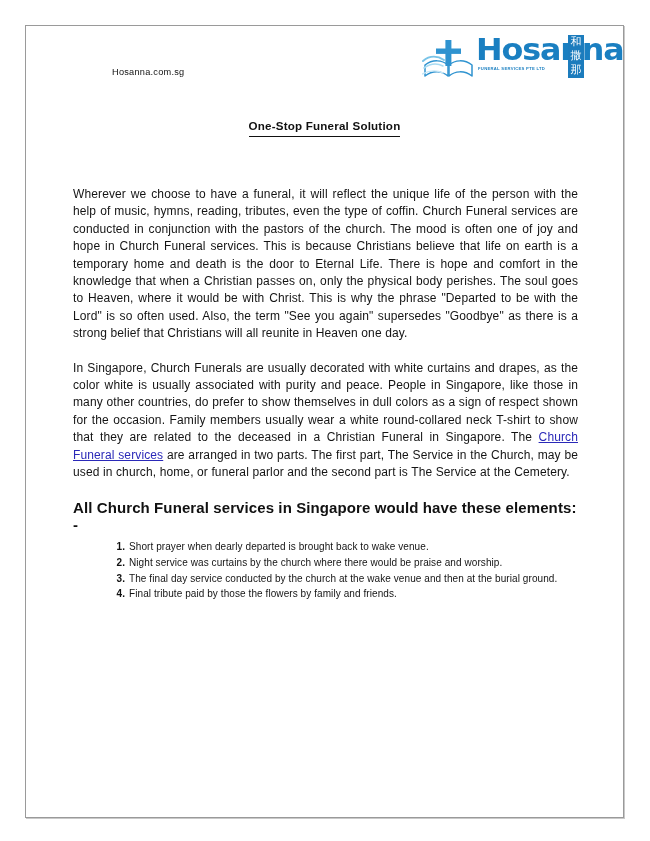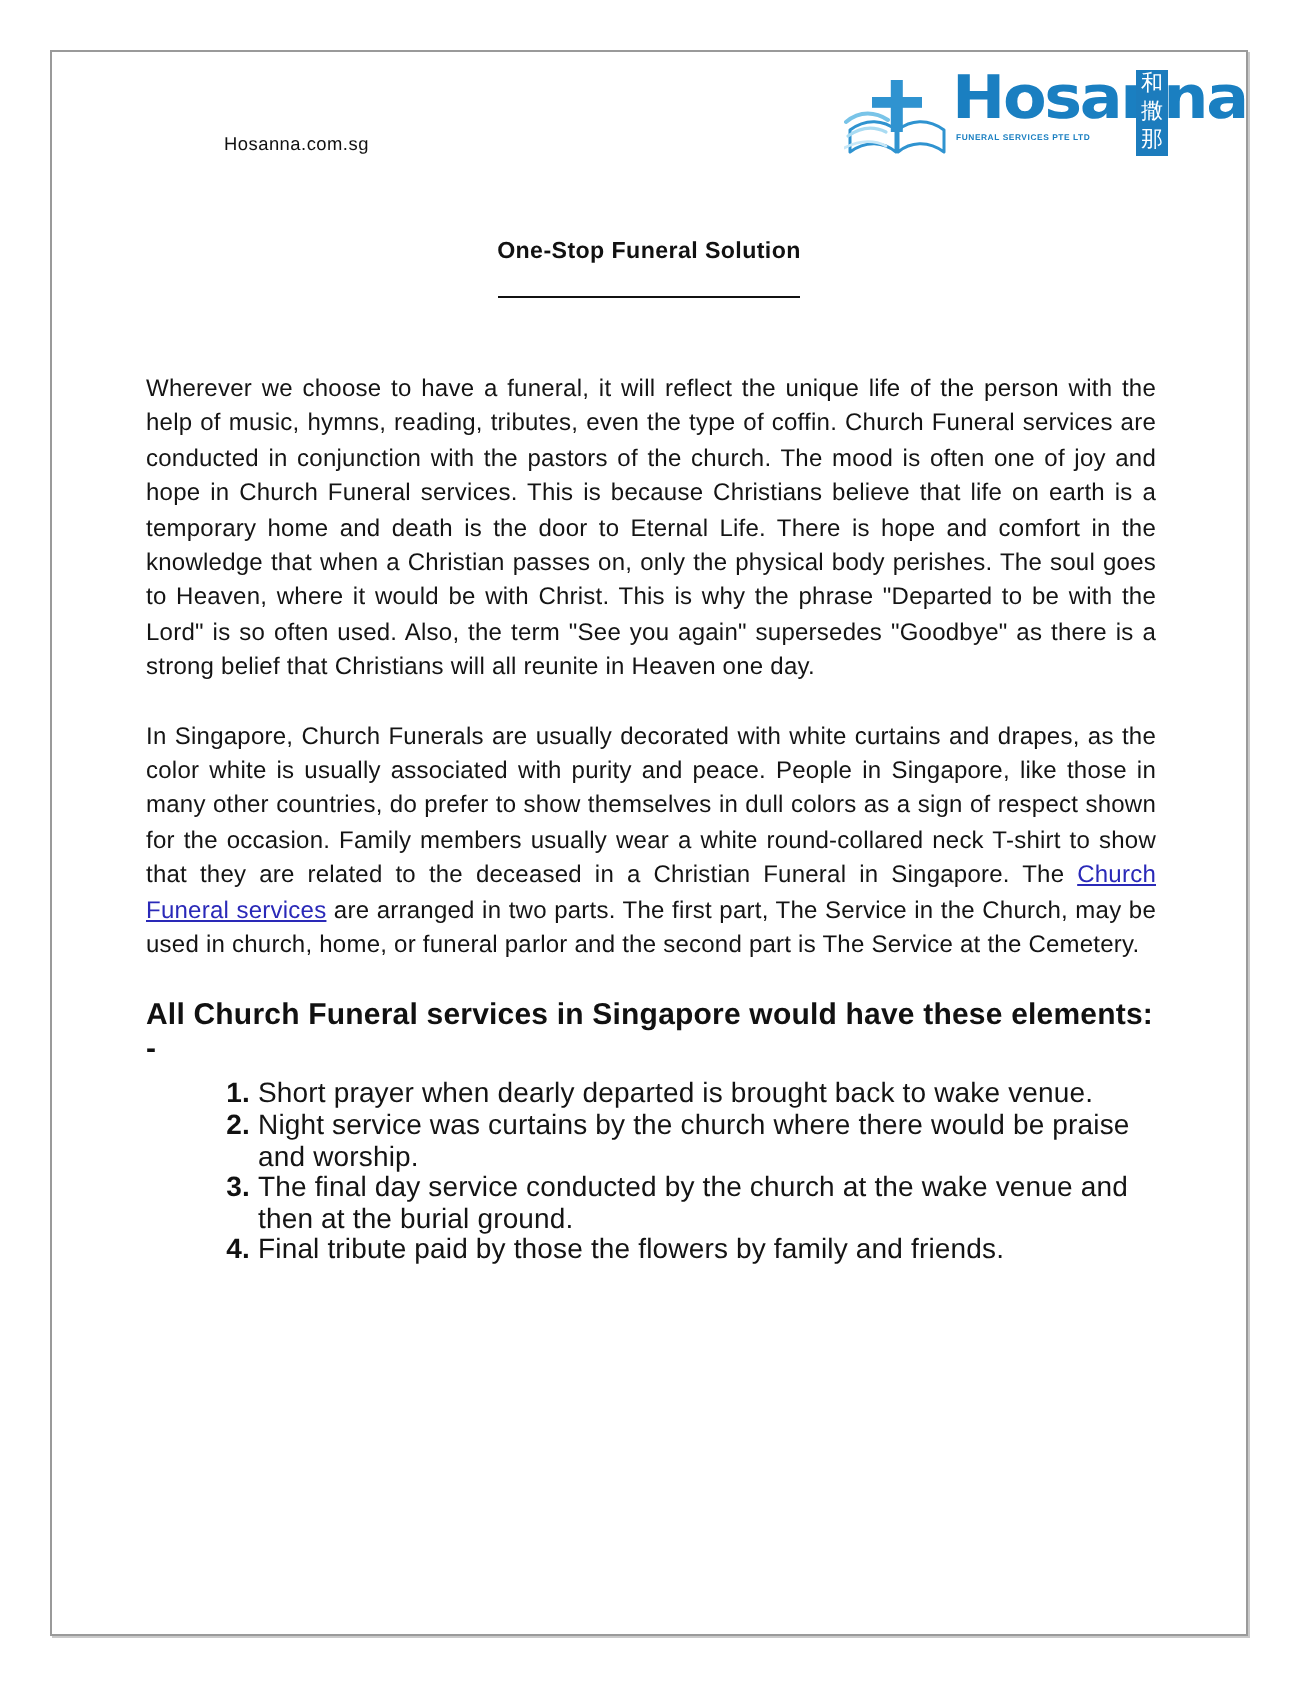--- a/index.html
+++ b/index.html
@@ -130,21 +130,21 @@
     top: 93px;
     width: 100%;
     text-align: center;
     font-size: 11.6px;
     font-weight: bold;
     letter-spacing: 0.2px;
     color: #111111;
   }
   #doc-title span {
     border-bottom: 1px solid #111111;
-    padding-bottom: 16px;
+    padding-bottom: 4px;
   }
 
   
   #doc-body {
     position: absolute;
     left: 47px;
     top: 160px;
     width: 505px;
   }
 
@@ -176,21 +176,21 @@
   #elements-list {
     margin: 0;
     padding: 0 0 0 56px;
     list-style: none;
     counter-reset: el;
   }
 
   #elements-list li {
     counter-increment: el;
     position: relative;
-    font-size: 14px;
+    font-size: 10px;
     line-height: 15.6px;
     color: #141414;
     letter-spacing: 0.08px;
   }
 
   #elements-list li::before {
     content: counter(el) ".";
     position: absolute;
     left: -18px;
     width: 14px;

